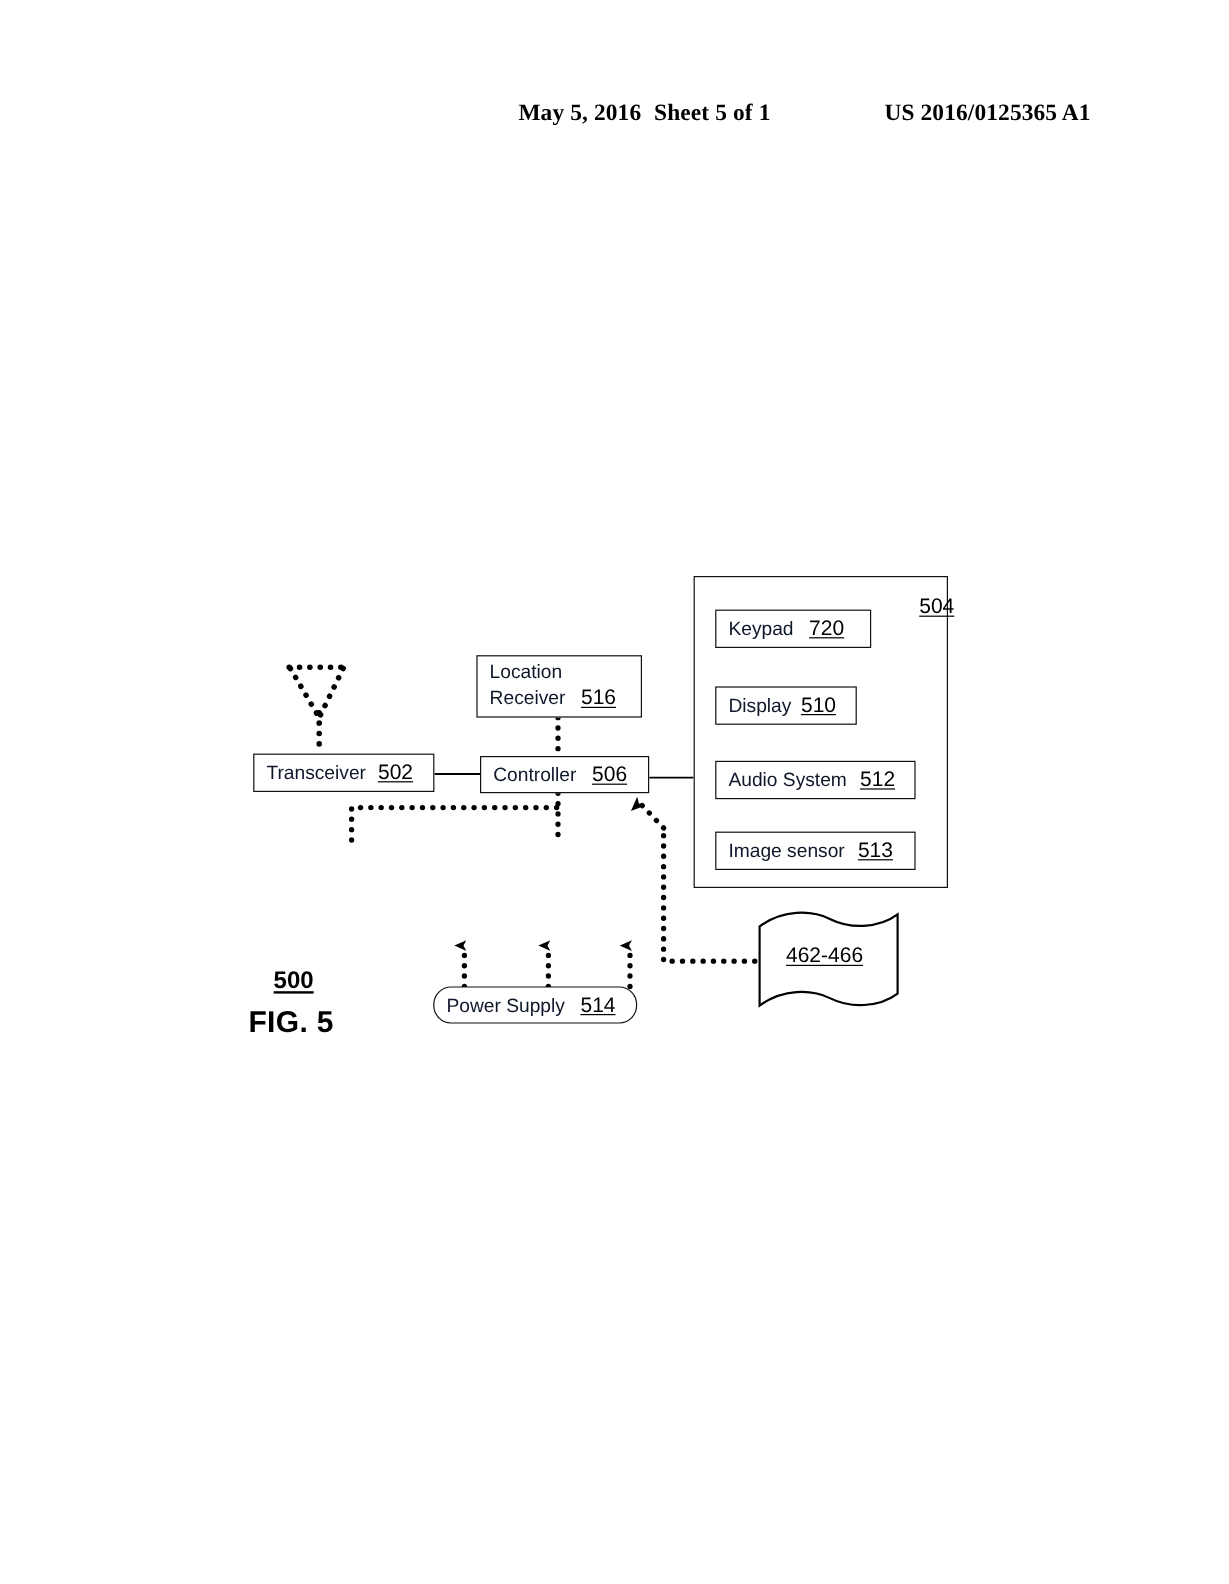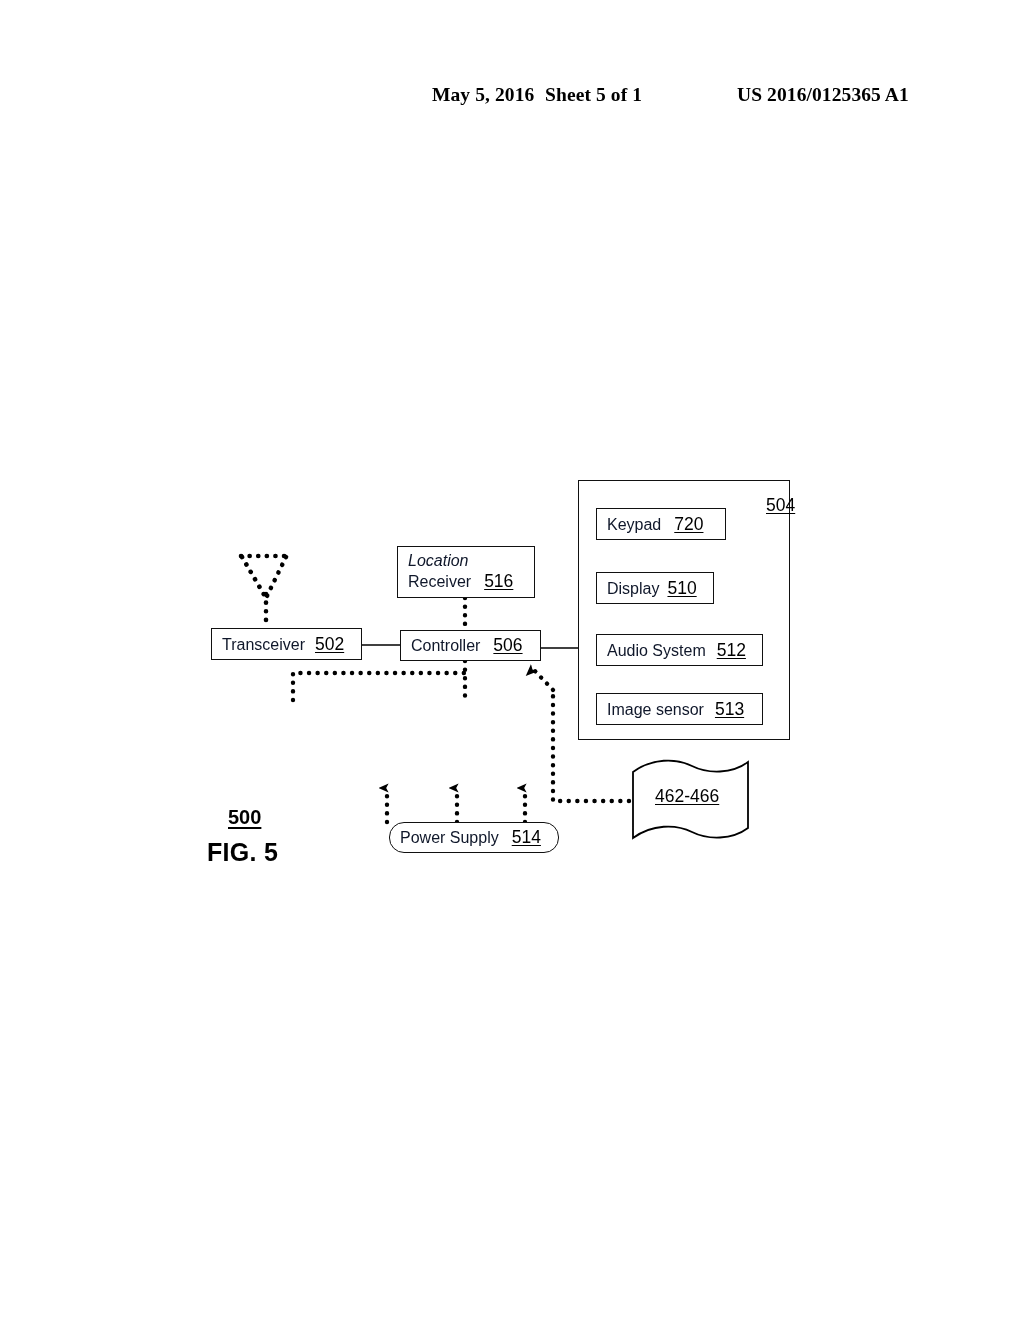--- a/index.html
+++ b/index.html
@@ -88,21 +88,21 @@
     display: flex;
     align-items: baseline;
   }
 
   
   .twoline {
     padding-left: 10px;
     display: block;
     padding-top: 4px;
   }
-  .twoline .l1 { display: block; font-style: italic; }
+  .twoline .l1 { display: block; }
   .twoline .l2 {
     display: flex;
     align-items: baseline;
   }
 
   
   #container-504 {
     position: absolute;
     left: 578px;
     top: 480px;
@@ -231,21 +231,21 @@
   <div class="nbox twoline" id="box-location-receiver" style="left:397px; top:546px; width:138px; height:52px;">
     <span class="blabel l1">Location</span>
     <span class="l2">
       <span class="blabel">Receiver</span>
       <span class="bref" style="margin-left:13px;">516</span>
     </span>
   </div>
 
 
 
-  <div class="nbox oneline" id="box-power-supply" style="left:389px; top:822px; width:170px; height:31px;border-radius:15px;">
+  <div class="nbox oneline" id="box-power-supply" style="left:361px; top:822px; width:170px; height:31px;border-radius:15px;">
     <div class="row">
       <span class="blabel">Power Supply</span>
       <span class="bref" style="margin-left:13px;">514</span>
     </div>
   </div>
 
   <div id="container-504"></div>
   <div id="ref-504">504</div>
 
   <div class="nbox oneline" id="box-keypad" style="left:596px; top:508px; width:130px; height:32px;">

